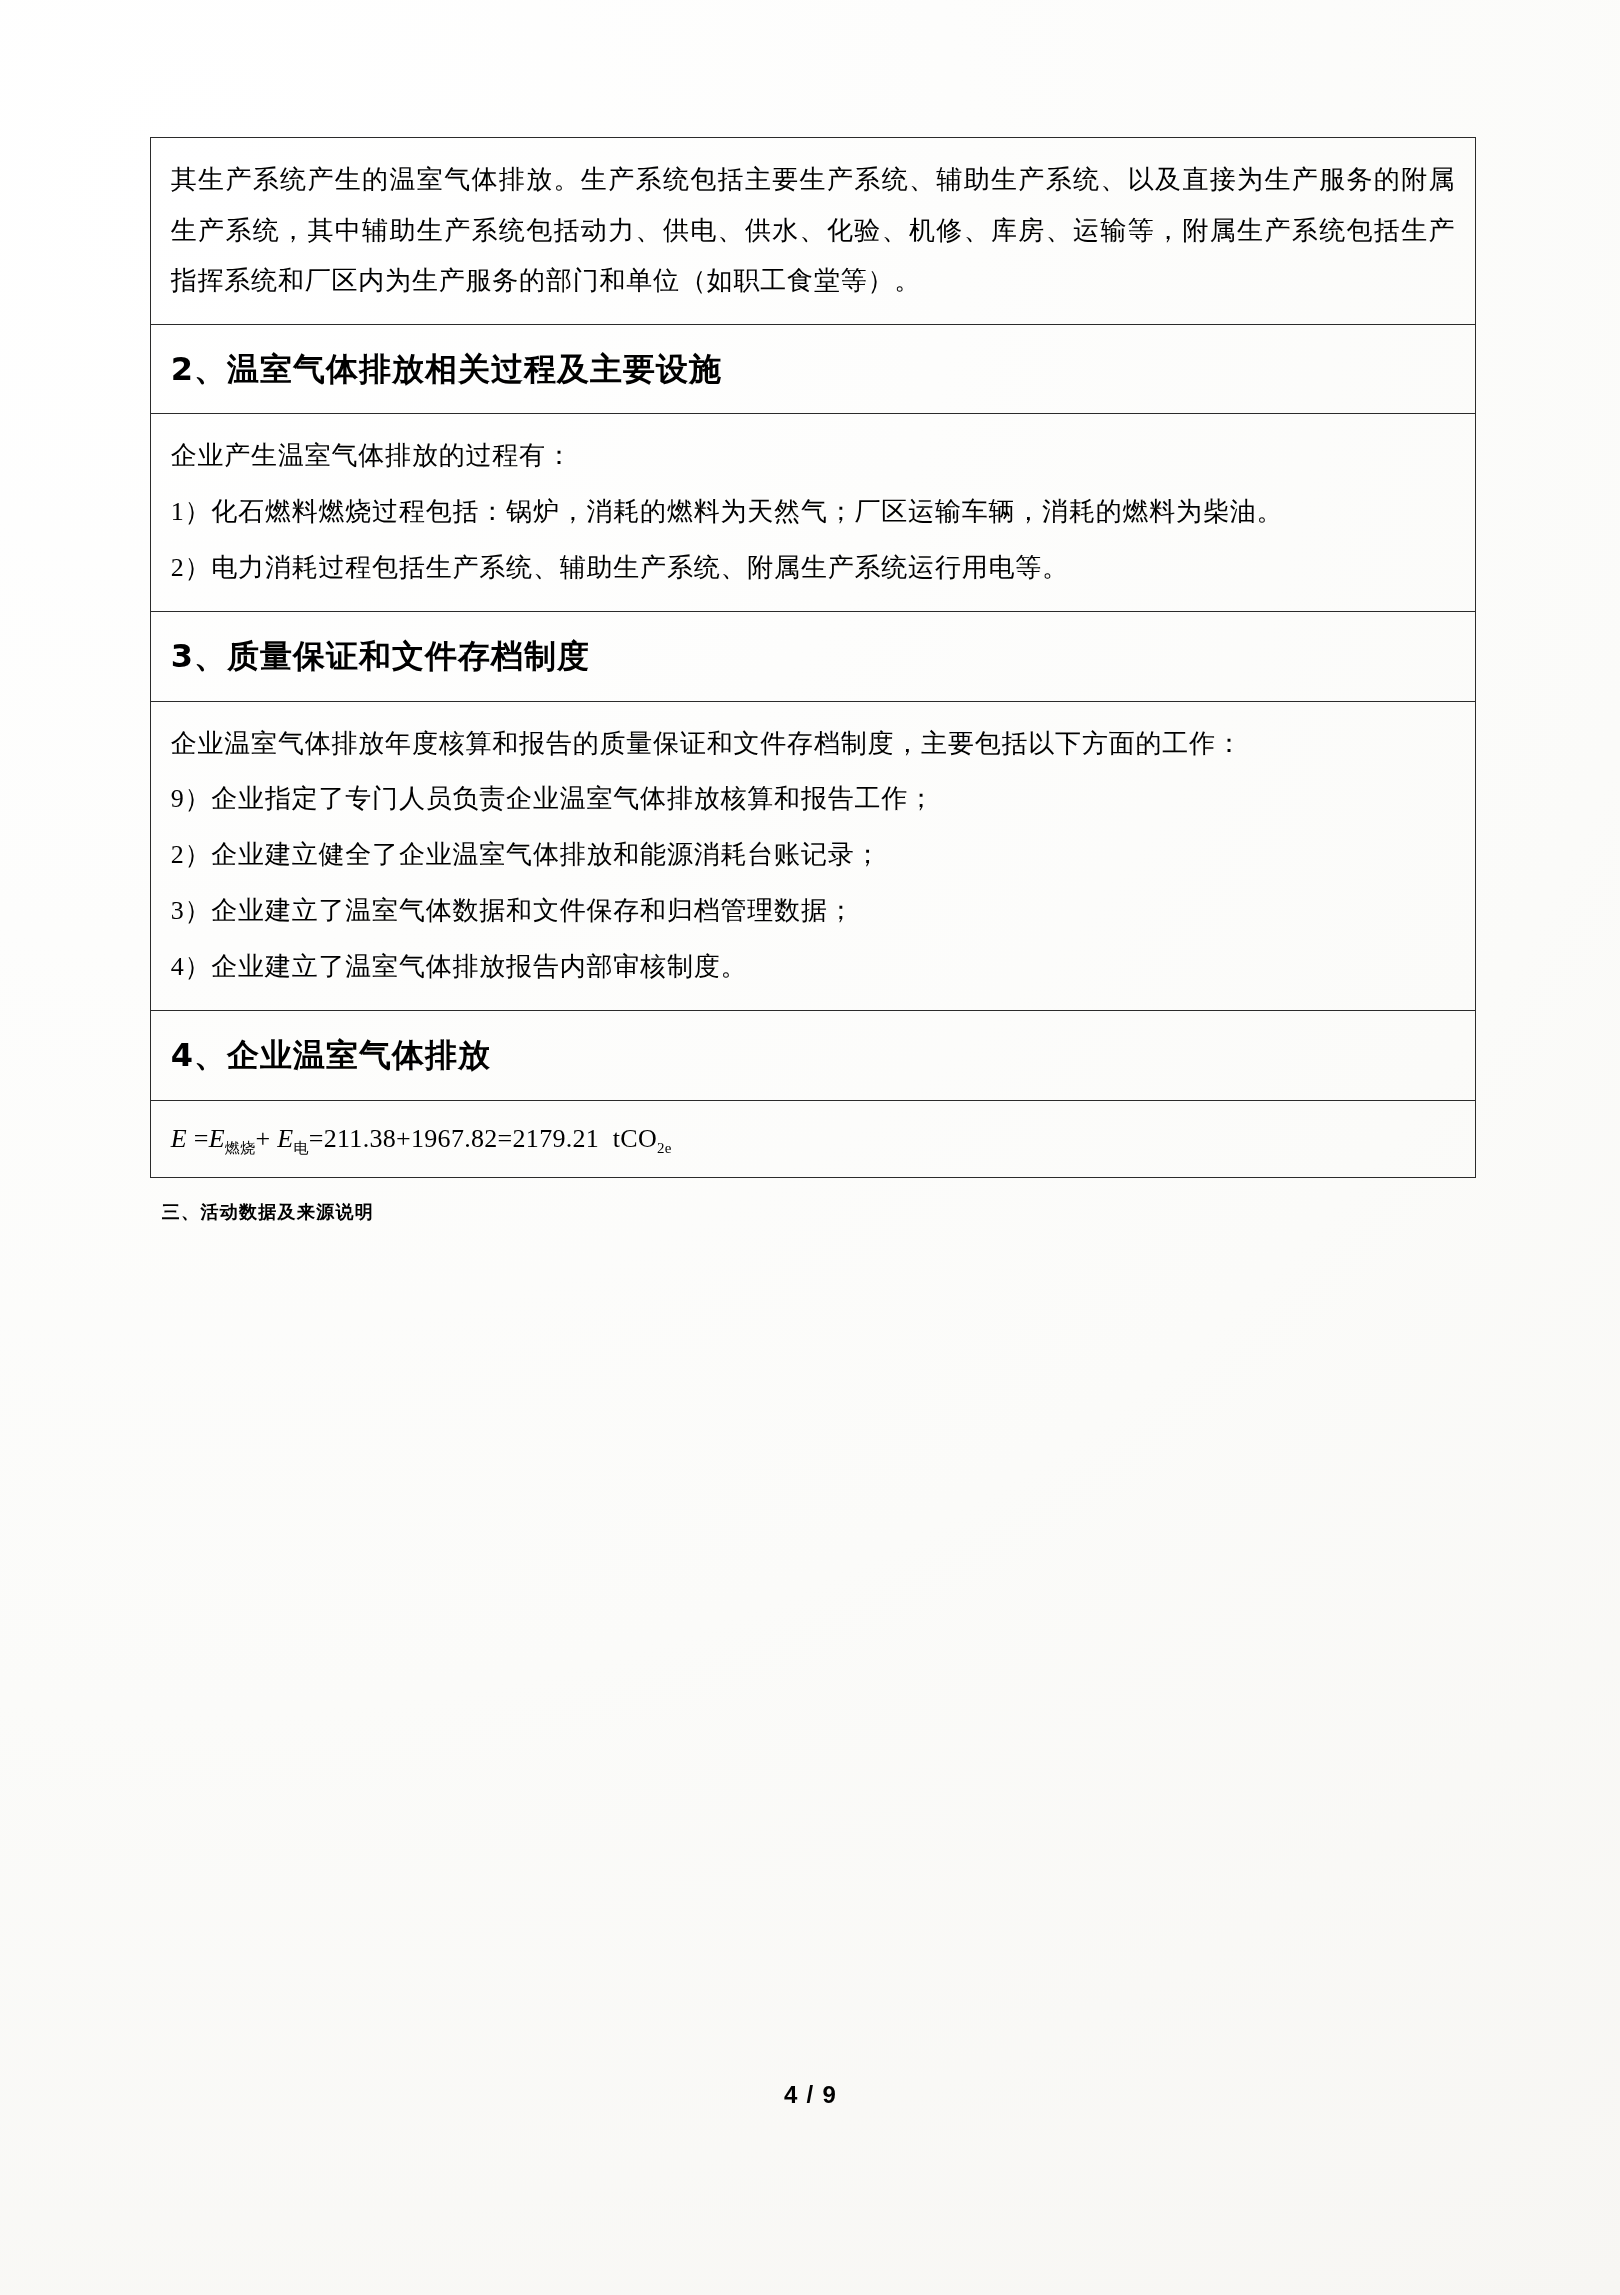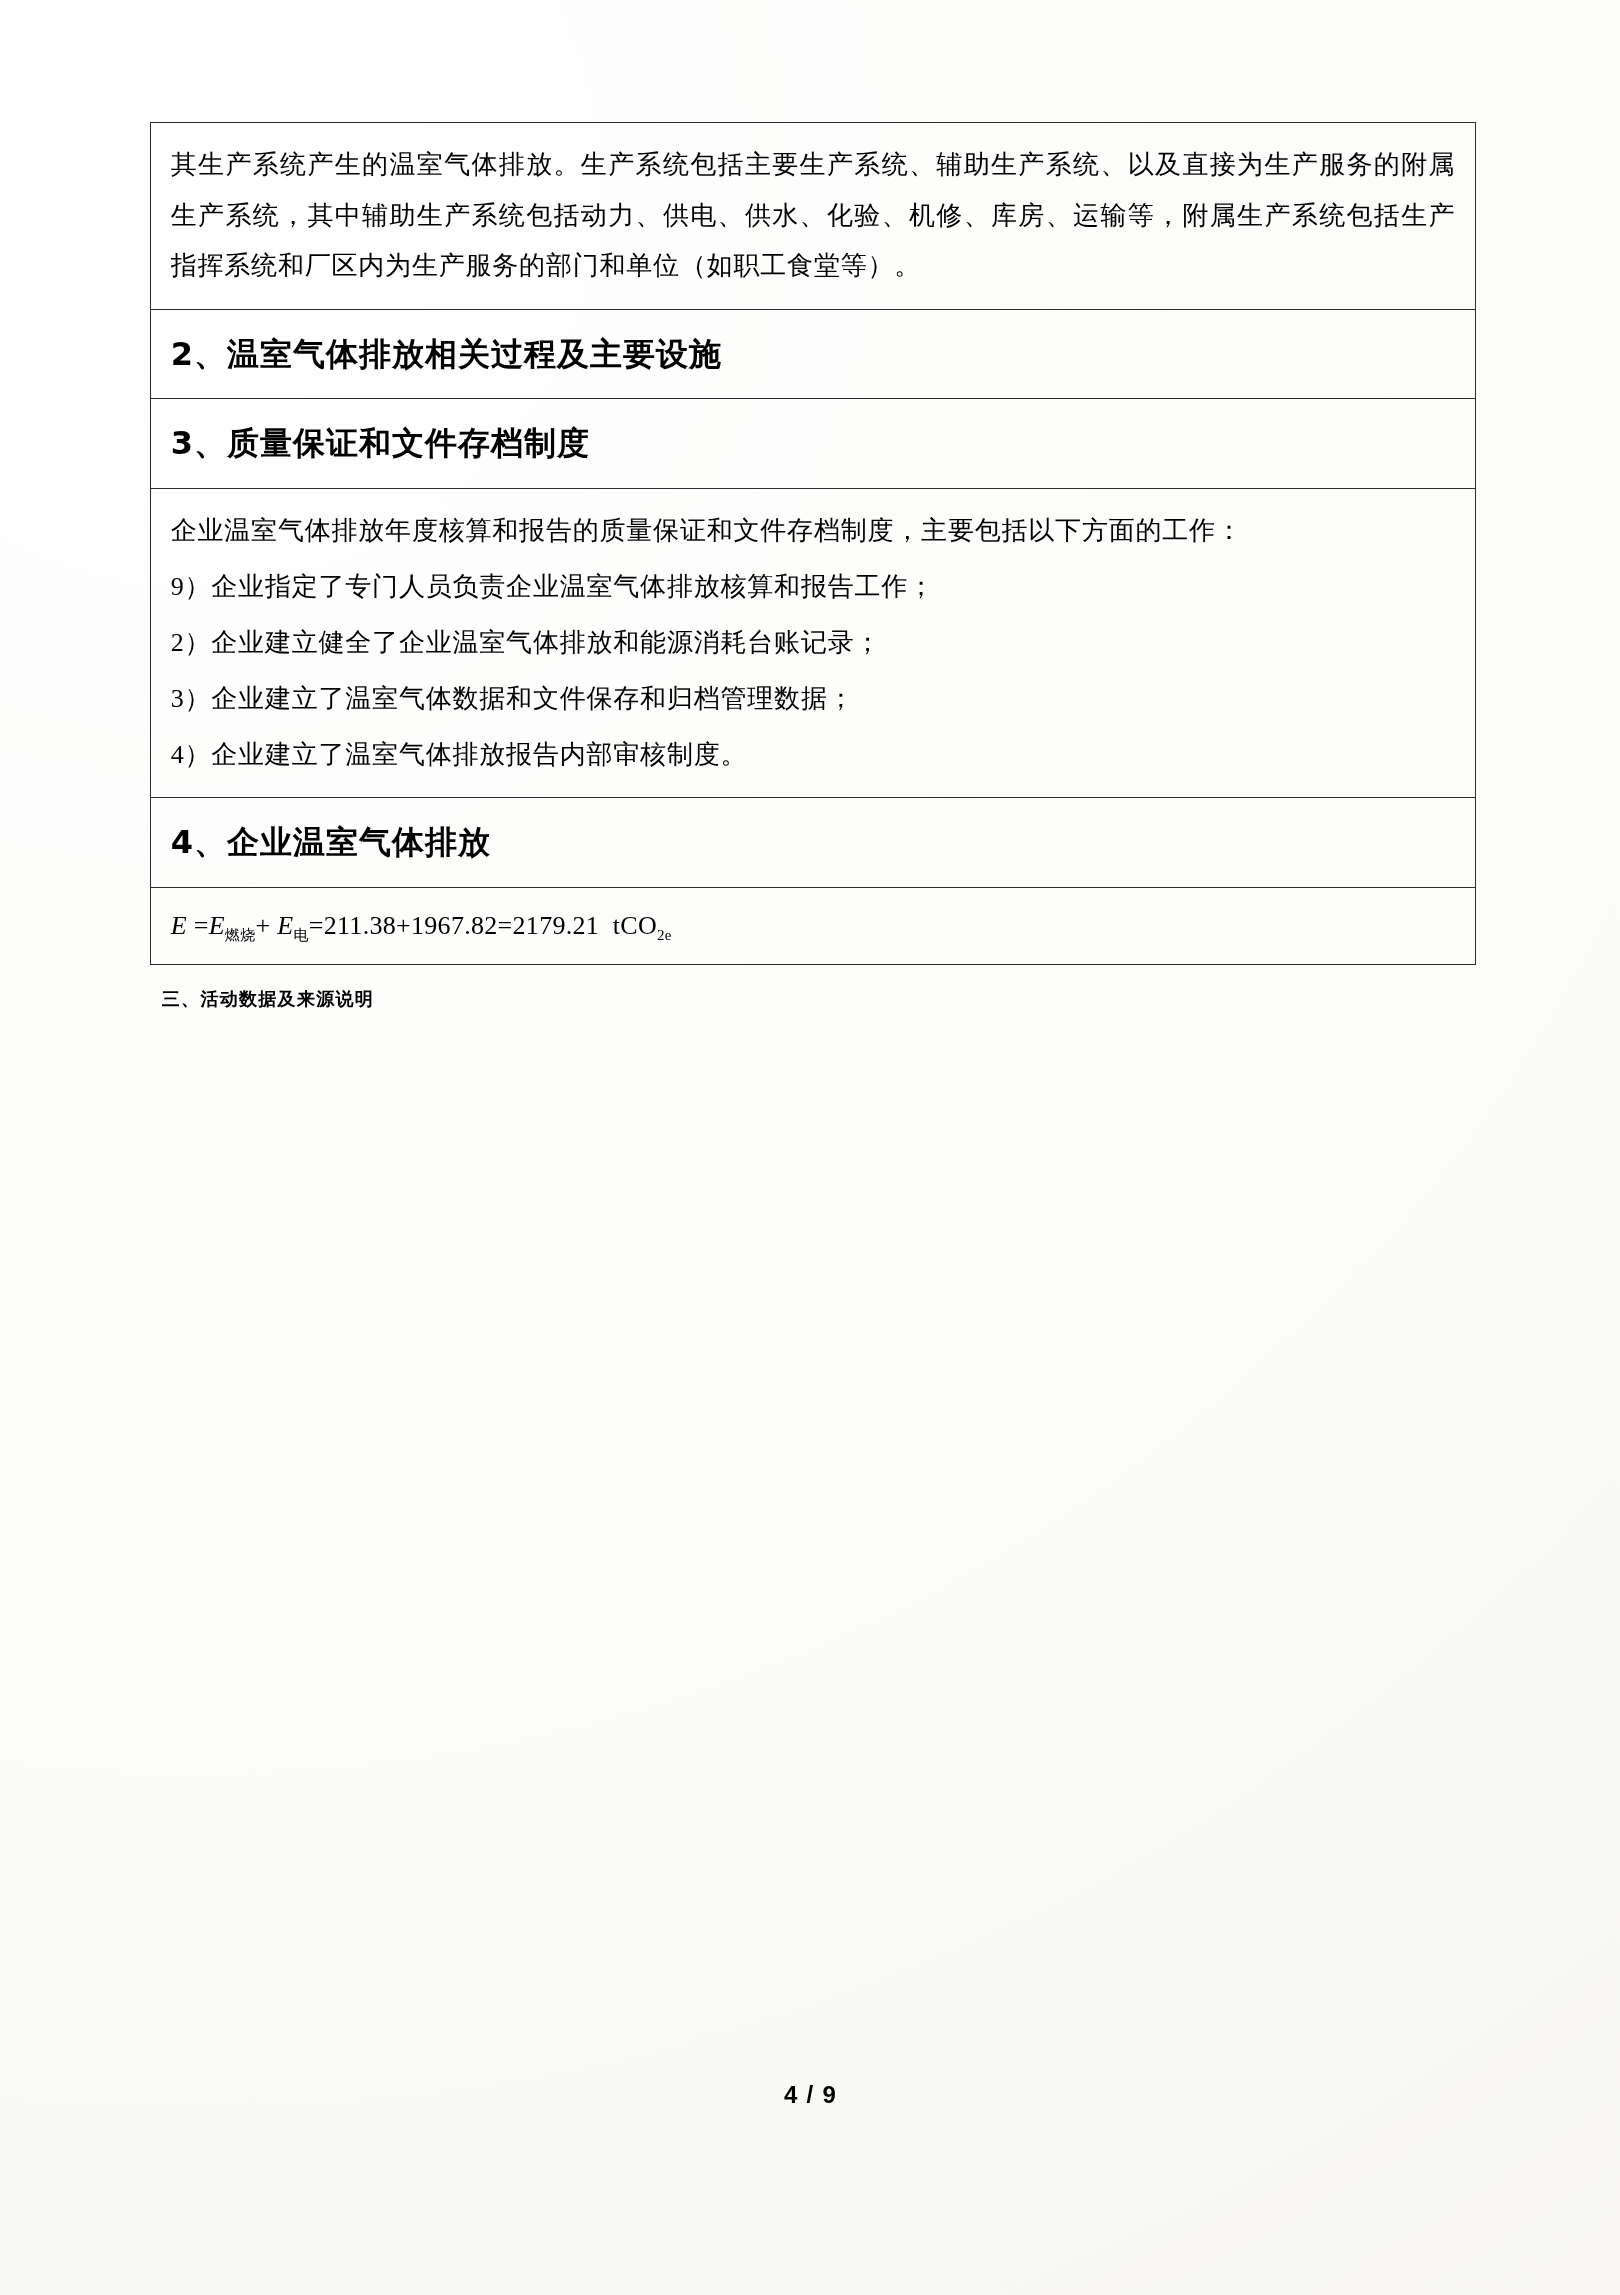--- a/index.html
+++ b/index.html
@@ -30,20 +30,21 @@
   .content {
     position: absolute;
     left: 150px;
     top: 122px;
     width: 1326px;
   }
   table.doc-table {
     width: 100%;
     border-collapse: collapse;
     table-layout: fixed;
+    margin-top: 15px;
   }
   table.doc-table td {
     border: 1.3px solid #2b2b2b;
     padding: 17px 19.7px 17px 19.7px;
     vertical-align: top;
   }
   .para {
     font-size: 26px;
     line-height: 1.95;
     letter-spacing: 0.8px;
@@ -114,20 +115,27 @@
             <p class="para">其生产系统产生的温室气体排放。生产系统包括主要生产系统、辅助生产系统、以及直接为生产服务的附属生产系统，其中辅助生产系统包括动力、供电、供水、化验、机修、库房、运输等，附属生产系统包括生产指挥系统和厂区内为生产服务的部门和单位（如职工食堂等）。</p>
           </td>
         </tr>
         <tr>
           <td>
             <p class="heading">2、温室气体排放相关过程及主要设施</p>
           </td>
         </tr>
         <tr>
           <td>
+            <p class="para">企业产生温室气体排放的过程有：</p>
+            <p class="para">1）化石燃料燃烧过程包括：锅炉，消耗的燃料为天然气；厂区运输车辆，消耗的燃料为柴油。</p>
+            <p class="para">2）电力消耗过程包括生产系统、辅助生产系统、附属生产系统运行用电等。</p>
+          </td>
+        </tr>
+        <tr>
+          <td>
             <p class="heading">3、质量保证和文件存档制度</p>
           </td>
         </tr>
         <tr>
           <td>
             <p class="para">企业温室气体排放年度核算和报告的质量保证和文件存档制度，主要包括以下方面的工作：</p>
             <p class="para">9）企业指定了专门人员负责企业温室气体排放核算和报告工作；</p>
             <p class="para">2）企业建立健全了企业温室气体排放和能源消耗台账记录；</p>
             <p class="para">3）企业建立了温室气体数据和文件保存和归档管理数据；</p>
             <p class="para">4）企业建立了温室气体排放报告内部审核制度。</p>

